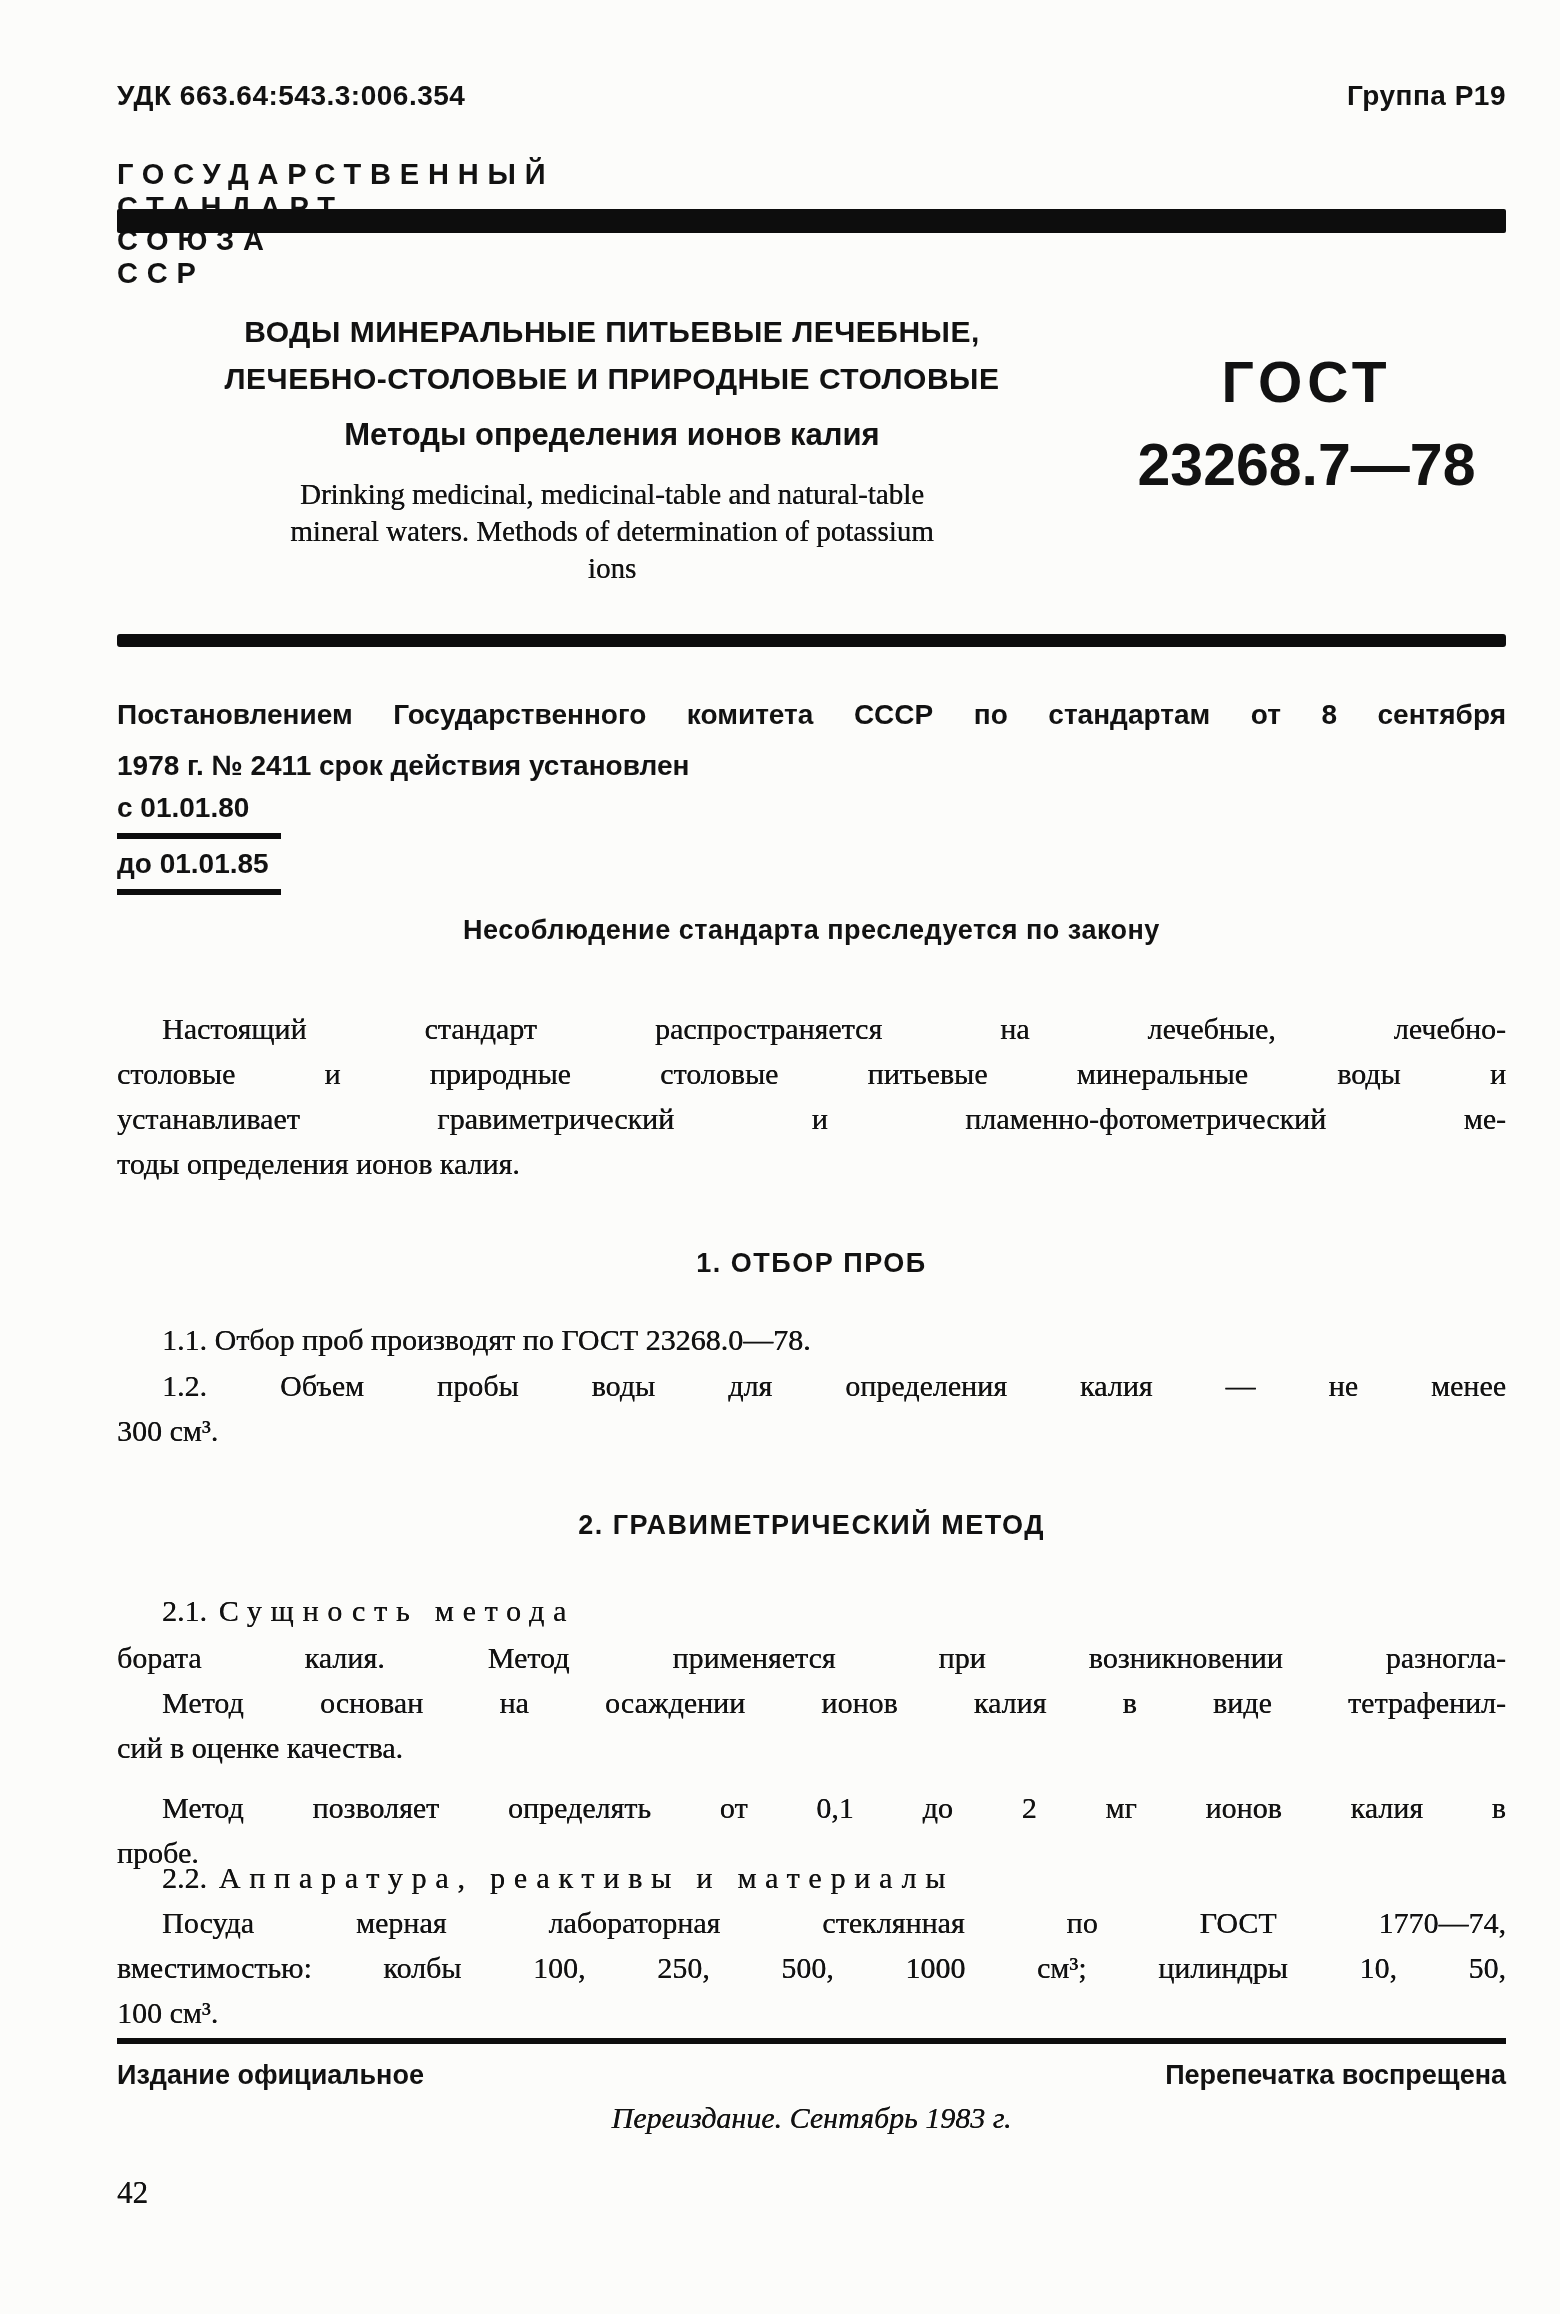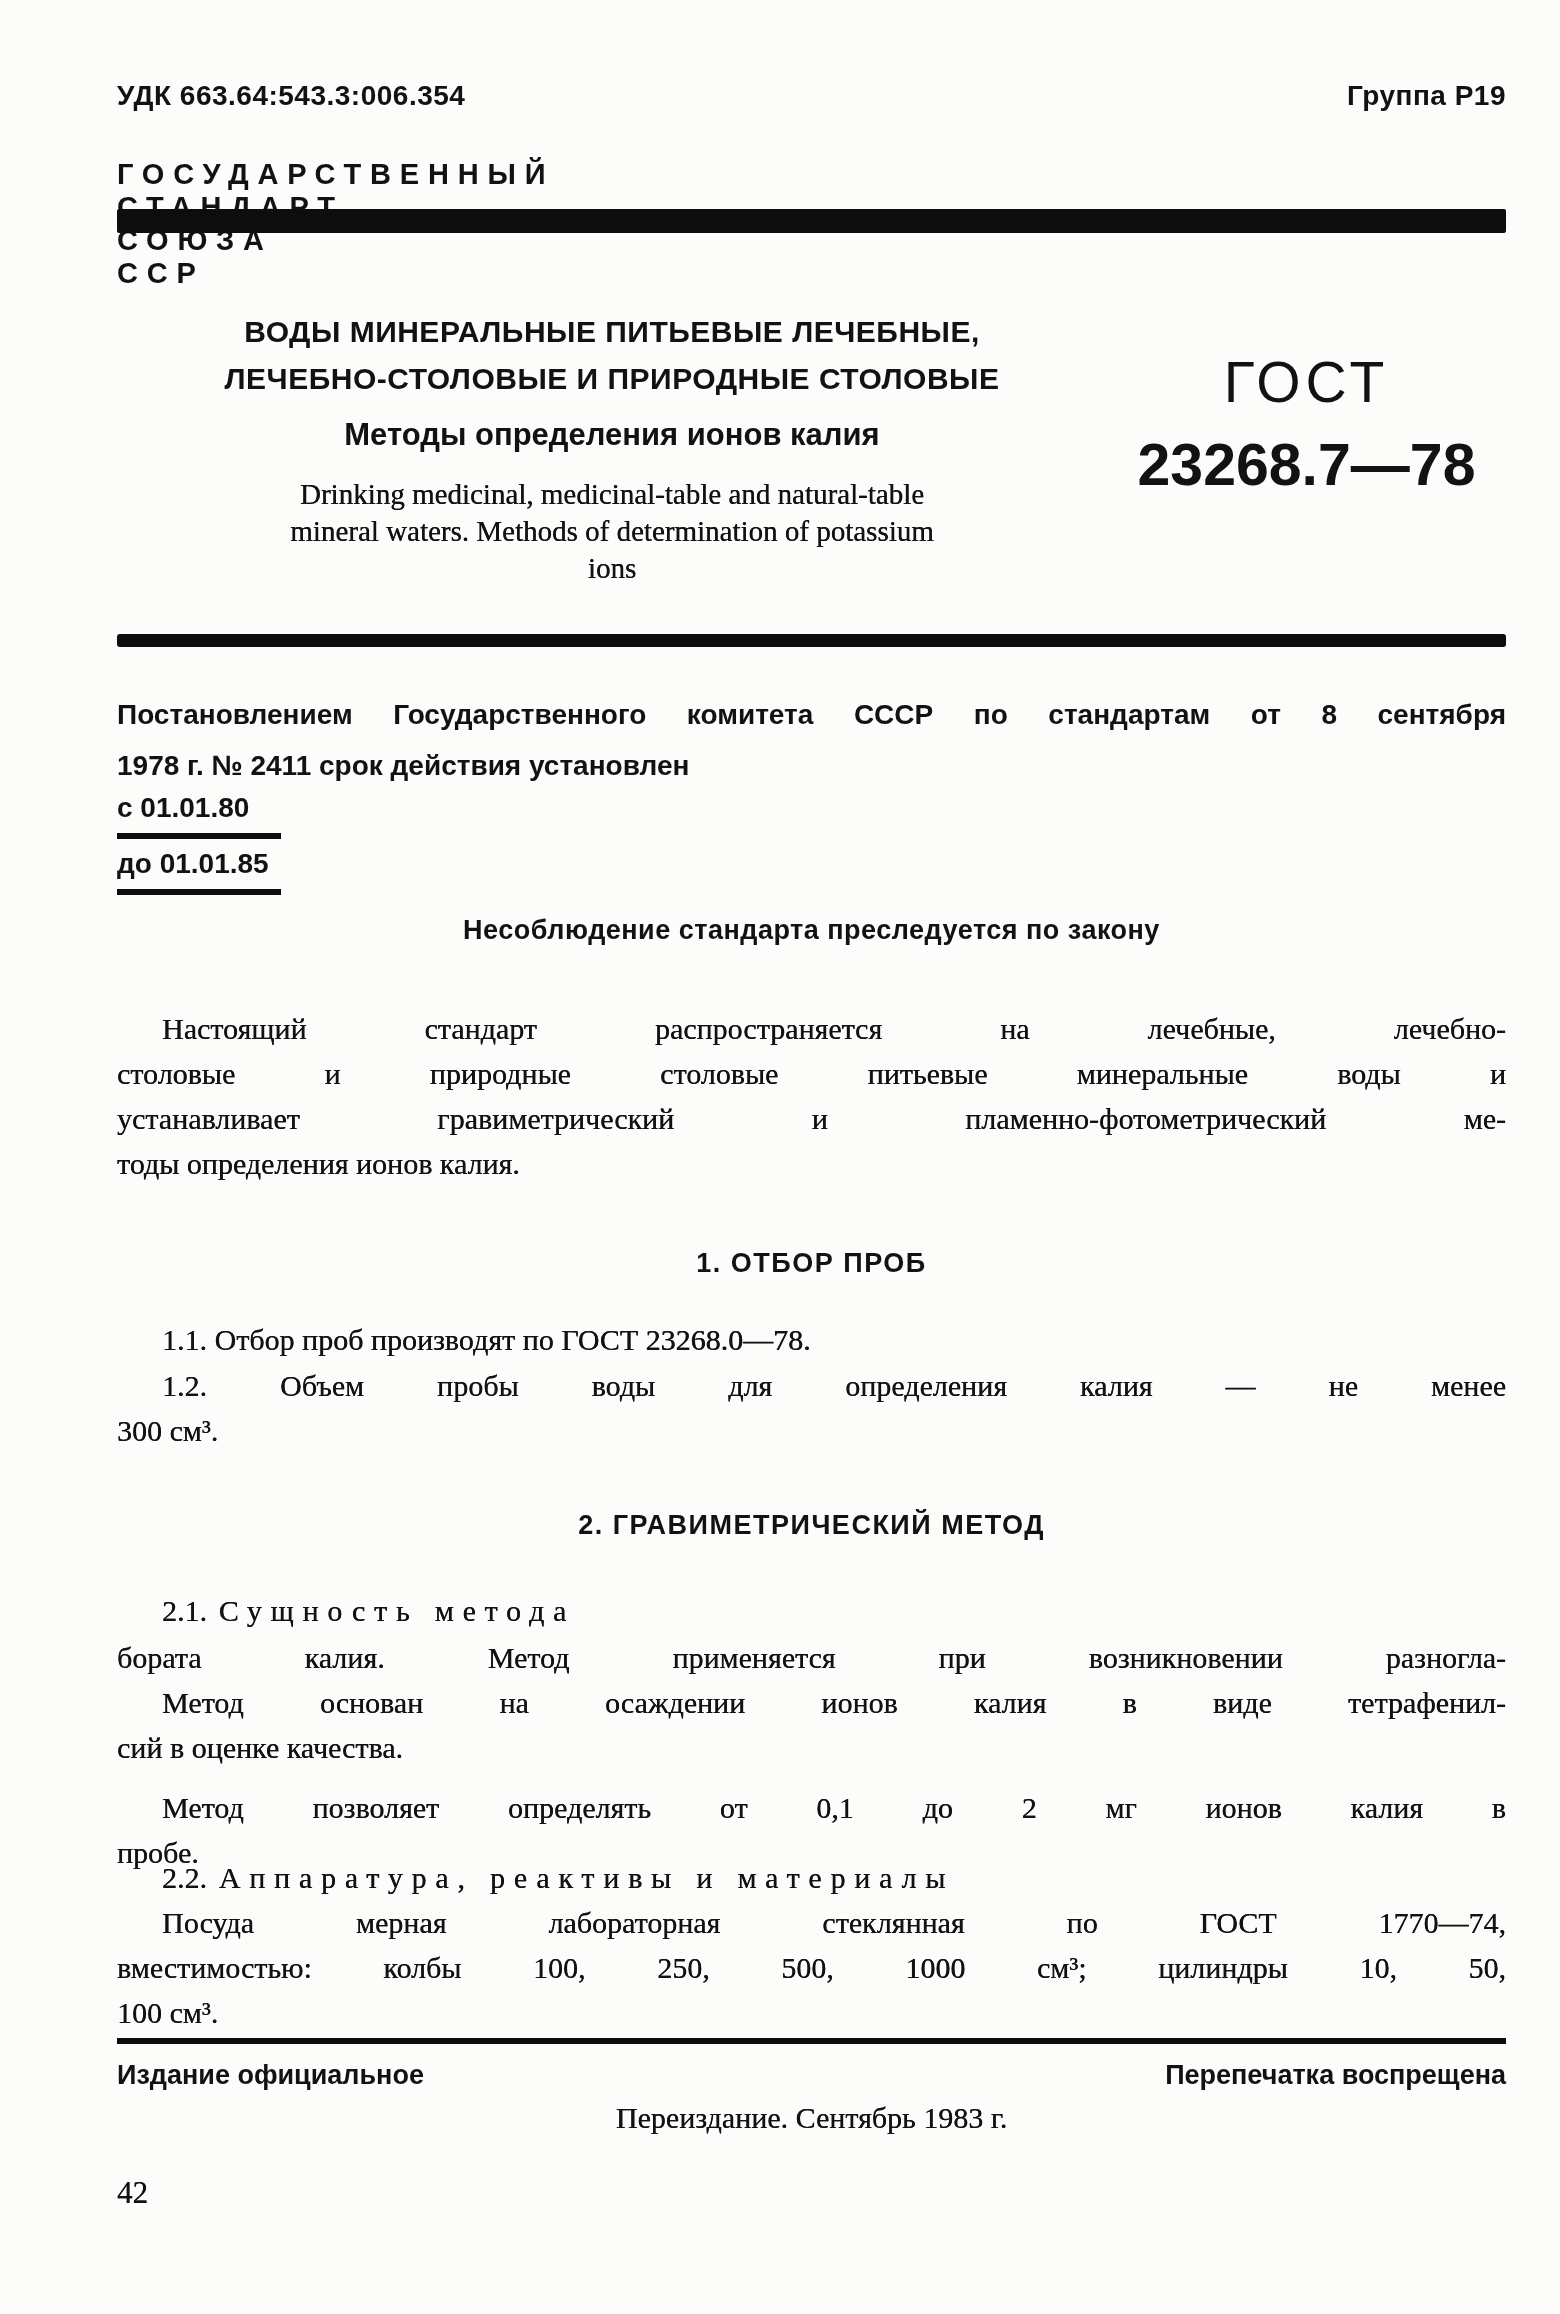--- a/index.html
+++ b/index.html
@@ -24,21 +24,21 @@
   .org-row span { letter-spacing: 8.8px; }
   .bar-thick { top: 209px; height: 24.4px; background: #0d0d0d; border-radius: 2px; }
 
   
   .title-area { top: 308px; display: flex; }
   .title-left { width: 990px; text-align: center; }
   .t-line { font-weight: bold; font-size: 30px; line-height: 47px; letter-spacing: 0.5px; }
   .subtitle { font-weight: bold; font-size: 31px; margin-top: 15px; }
   .english { margin-top: 23.4px; font-size: 29px; line-height: 37px; }
   .gost-block { flex: 1; text-align: center; padding-top: 41px; }
-  .gost-label  { font-weight: normal; font-size: 57px; letter-spacing: 4.9px; }
+  .gost-label  { font-weight: bold; font-size: 57px; letter-spacing: 4.9px; }
   .gost-number { font-weight: bold; font-size: 59px; margin-top: 15.6px; white-space: nowrap; }
 
   .rule-mid { top: 634px; height: 12.7px; background: #0d0d0d; border-radius: 2.9px; }
 
   
   .decree { top: 689px; font-weight: bold; font-size: 28px; line-height: 51px; }
   .decree .j { text-align: justify; text-align-last: justify; }
   .dates { top: 792px; display: flex; flex-direction: column; align-items: flex-start;
            font-weight: bold; font-size: 28px; }
   .date-rule { width: 164px; height: 5.9px; background: #0d0d0d; margin: 8.8px 0 9.8px; }
@@ -64,21 +64,21 @@
   .s2-p1 { top: 1635px; }
   .s2-p2 { top: 1773px; margin-top: 12px; }
   .s2-sub2 { top: 1855px; }
   .s2-p3 { top: 1900px; }
   .spaced { letter-spacing: 8.8px; margin-left: 11.7px; }
 
   
   .footer-rule { top: 2038px; height: 5.9px; background: #0d0d0d; }
   .footer-row { top: 2060px; display: flex; justify-content: space-between;
                 font-weight: bold; font-size: 27px; }
-  .reissue { top: 2101px; text-align: center; font-size: 30px; }
+  .reissue { top: 2101px; text-align: center; font-style: italic; font-size: 30px; }
   .page-num { top: 2175px; font-size: 31px; }
 </style>
 </head>
 <body>
 
 <div class="page">
 
   <div class="blk udk-row sans">
     <span>УДК 663.64:543.3:006.354</span>
     <span>Группа Р19</span>

